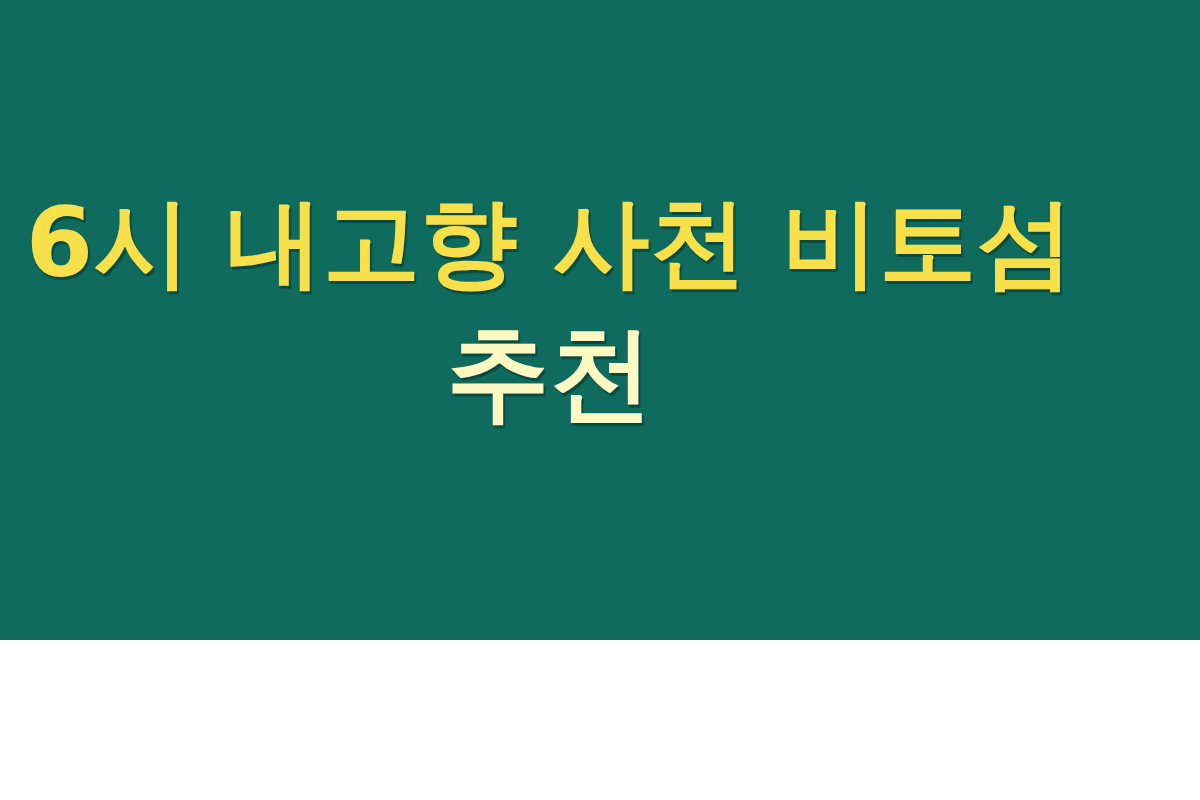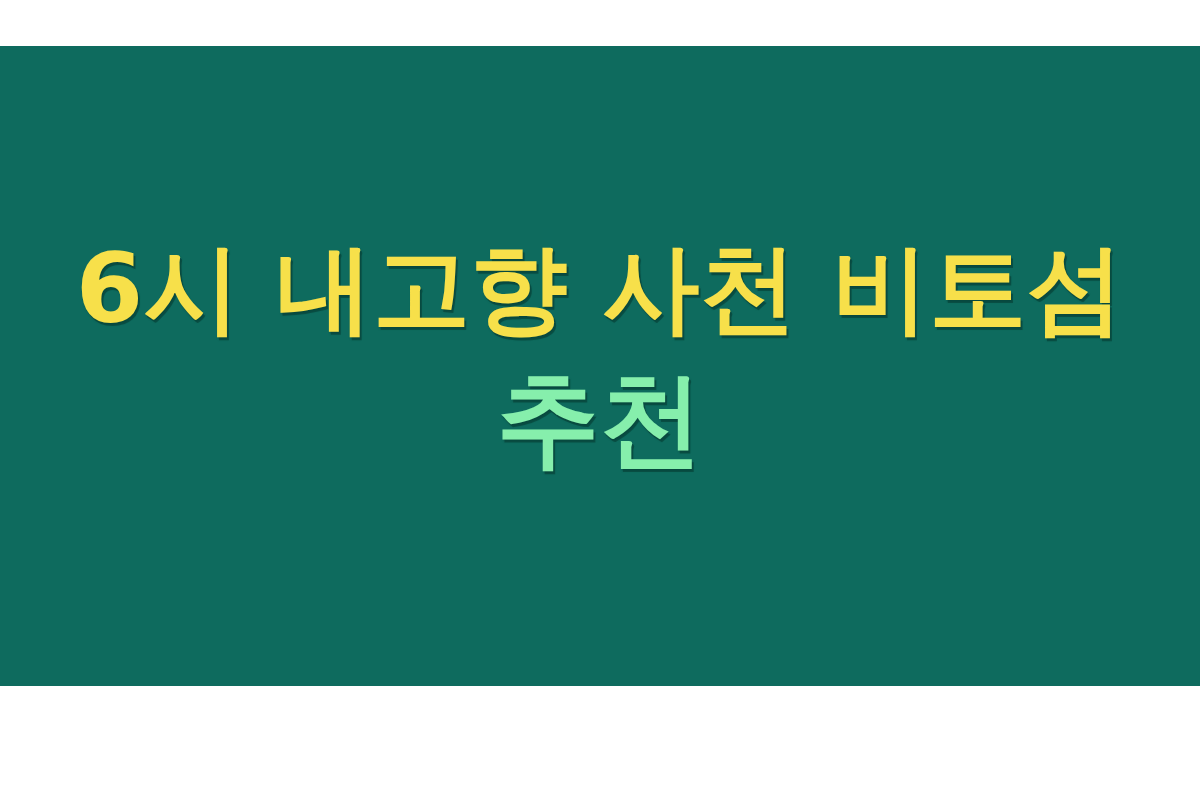--- a/index.html
+++ b/index.html
@@ -15,23 +15,21 @@
     font-family: "Liberation Sans", sans-serif;
   }
 
   .card {
     position: relative;
     width: 1200px;
     height: 640px;
     box-sizing: border-box;
     display: flex;
     align-items: center;
-    justify-content: center;
     background: #0E6B5E;
-    margin-top: 46px;
   }
 
   .title-block {
     width: 1100px;
     text-align: center;
     padding: 0 24px;
     box-sizing: border-box;
     
     transform: translateY(-12px);
   }
@@ -57,16 +55,16 @@
 </head>
 <body>
 
 <div class="card" style="background: rgb(14, 107, 94);">
 
   <div class="title-block">
 
     <span class="title-line line-1" style="color: rgb(247, 224, 74); text-shadow: rgba(6, 58, 50, 0.55) 2px 3px 0px, rgba(6, 58, 50, 0.35) 1px 2px 2px; font-size: 97px;">6시 내고향 사천 비토섬</span>
 
 
-    <span class="title-line line-3" style="color: #86efac; text-shadow: rgba(6, 58, 50, 0.55) 2px 3px 0px, rgba(6, 58, 50, 0.35) 1px 2px 2px;">추천</span>
+    <span class="title-line line-3" style="color: #fef9c3; text-shadow: rgba(6, 58, 50, 0.55) 2px 3px 0px, rgba(6, 58, 50, 0.35) 1px 2px 2px;">추천</span>
 
   </div>
 </div>
 
 </body></html>

